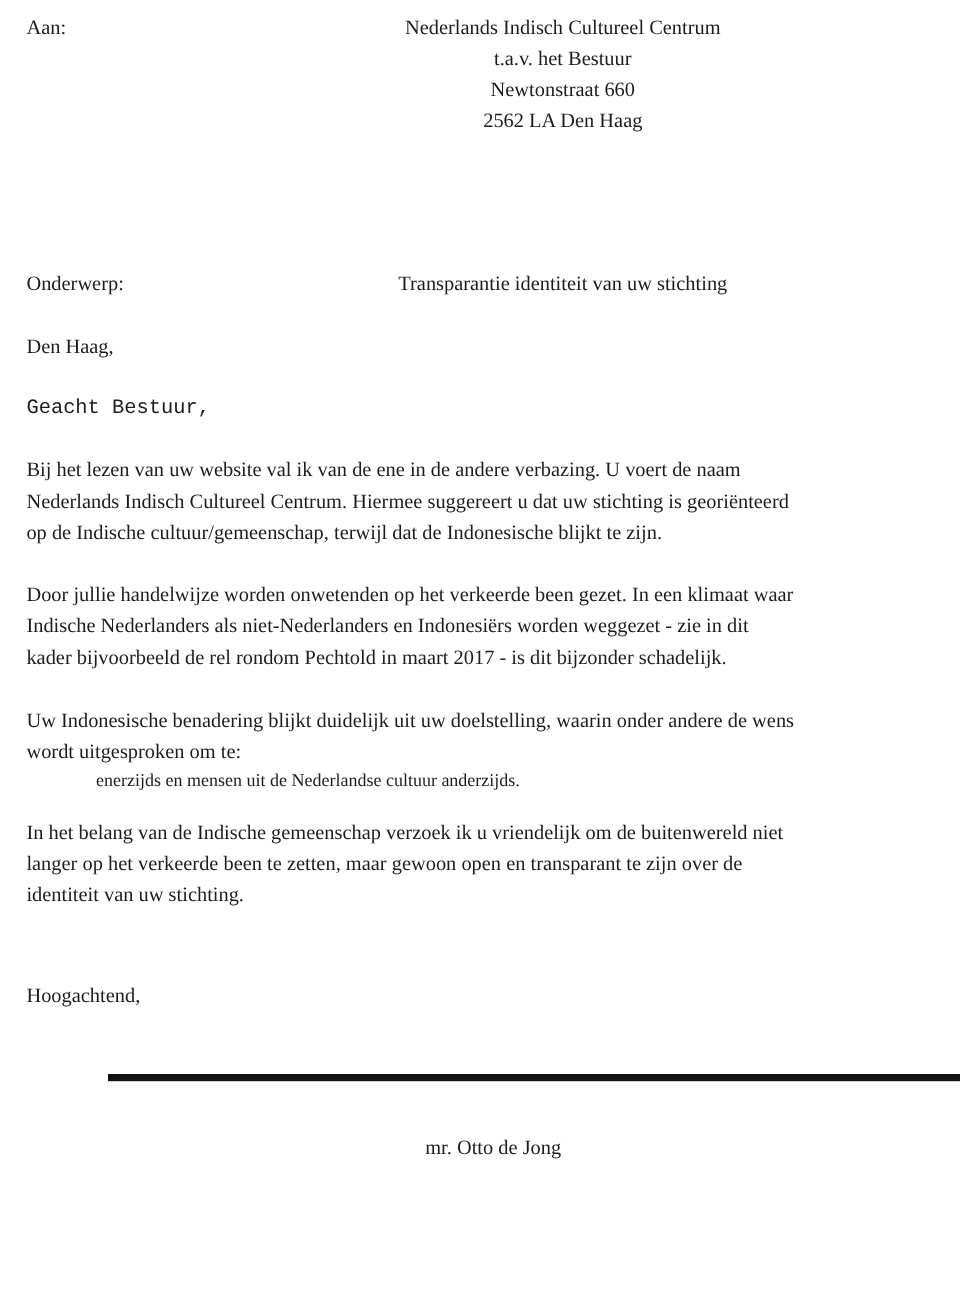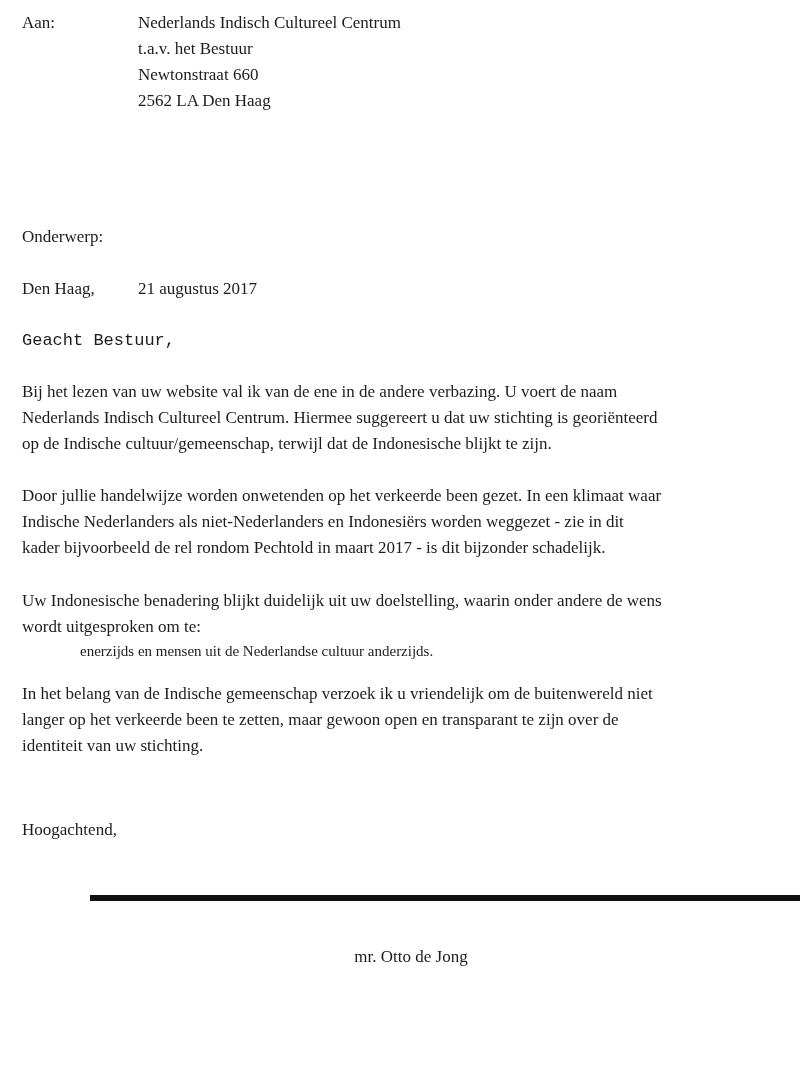--- a/index.html
+++ b/index.html
@@ -16,21 +16,21 @@
     position: relative;
     width: 800px;
     height: 901px;
     padding: 10px 0 0 22px;
     box-sizing: border-box;
     font-size: 17px;
     line-height: 26px;
   }
   .row { display: flex; }
   .label-col { width: 116px; flex: 0 0 116px; }
-  .value-col { flex: 1; }
+  .value-col { flex: 1; text-align: center; }
   .multiline { white-space: pre-line; }
   .subject-row { margin-top: 110px; }
   .date-row { margin-top: 26px; }
   .salutation { margin-top: 26px; font-family: Liberation Mono, monospace; }
   .para-1 { margin-top: 25px; font-family: Liberation Serif, serif; }
   .para-2 { margin-top: 26px; }
   .para-3 { margin-top: 27px; }
   .quote-block {
     margin-left: 58px;
     font-size: 15px;
@@ -57,25 +57,25 @@
   <div class="row">
     <div class="label-col">Aan:</div>
     <div class="value-col multiline">Nederlands Indisch Cultureel Centrum
 t.a.v. het Bestuur
 Newtonstraat 660
 2562 LA Den Haag</div>
   </div>
 
   <div class="row subject-row">
     <div class="label-col">Onderwerp:</div>
+    <div class="value-col">Transparantie identiteit van uw stichting</div>
   </div>
 
   <div class="row date-row">
     <div class="label-col">Den Haag,</div>
-    <div class="value-col">21 augustus 2017</div>
   </div>
 
   <div class="salutation">Geacht Bestuur,</div>
 
   <div class="para-1 multiline">Bij het lezen van uw website val ik van de ene in de andere verbazing. U voert de naam
 Nederlands Indisch Cultureel Centrum. Hiermee suggereert u dat uw stichting is georiënteerd
 op de Indische cultuur/gemeenschap, terwijl dat de Indonesische blijkt te zijn.</div>
 
   <div class="para-2 multiline">Door jullie handelwijze worden onwetenden op het verkeerde been gezet. In een klimaat waar
 Indische Nederlanders als niet-Nederlanders en Indonesiërs worden weggezet - zie in dit

